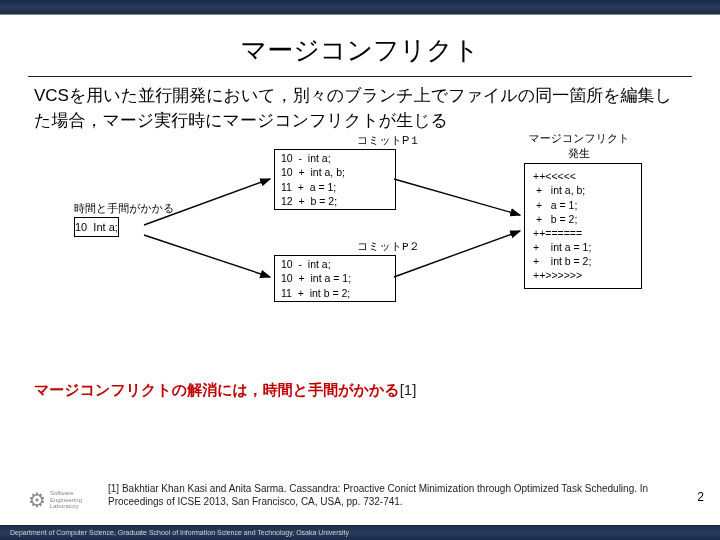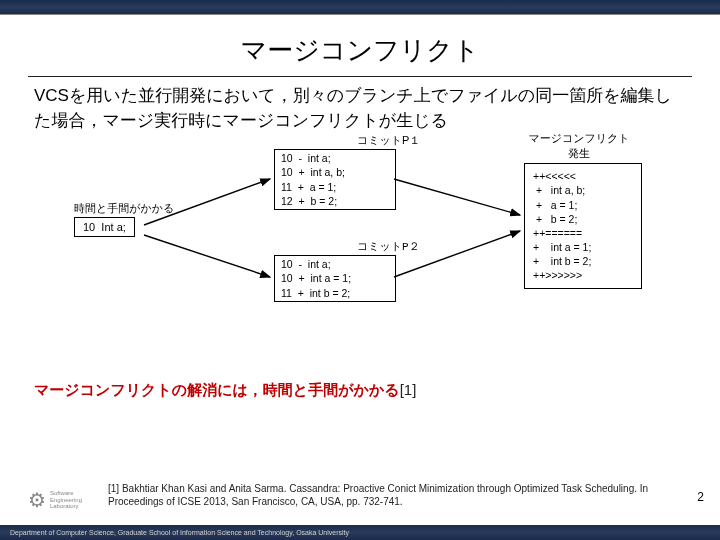--- a/index.html
+++ b/index.html
@@ -42,21 +42,21 @@
     position: absolute;
     left: 40px;
     top: 62px;
     font-size: 11px;
   }
   .ancestor-box {
     position: absolute;
     left: 40px;
     top: 78px;
     border: 1px solid #000;
-    padding: 3px 8px;
+    padding: 3px 0;
     font-size: 11px;
     background: white;
     white-space: pre;
   }
   .commit-label {
     position: absolute;
     font-size: 11px;
     margin-left: 48px;
   }
   .commit-box {

